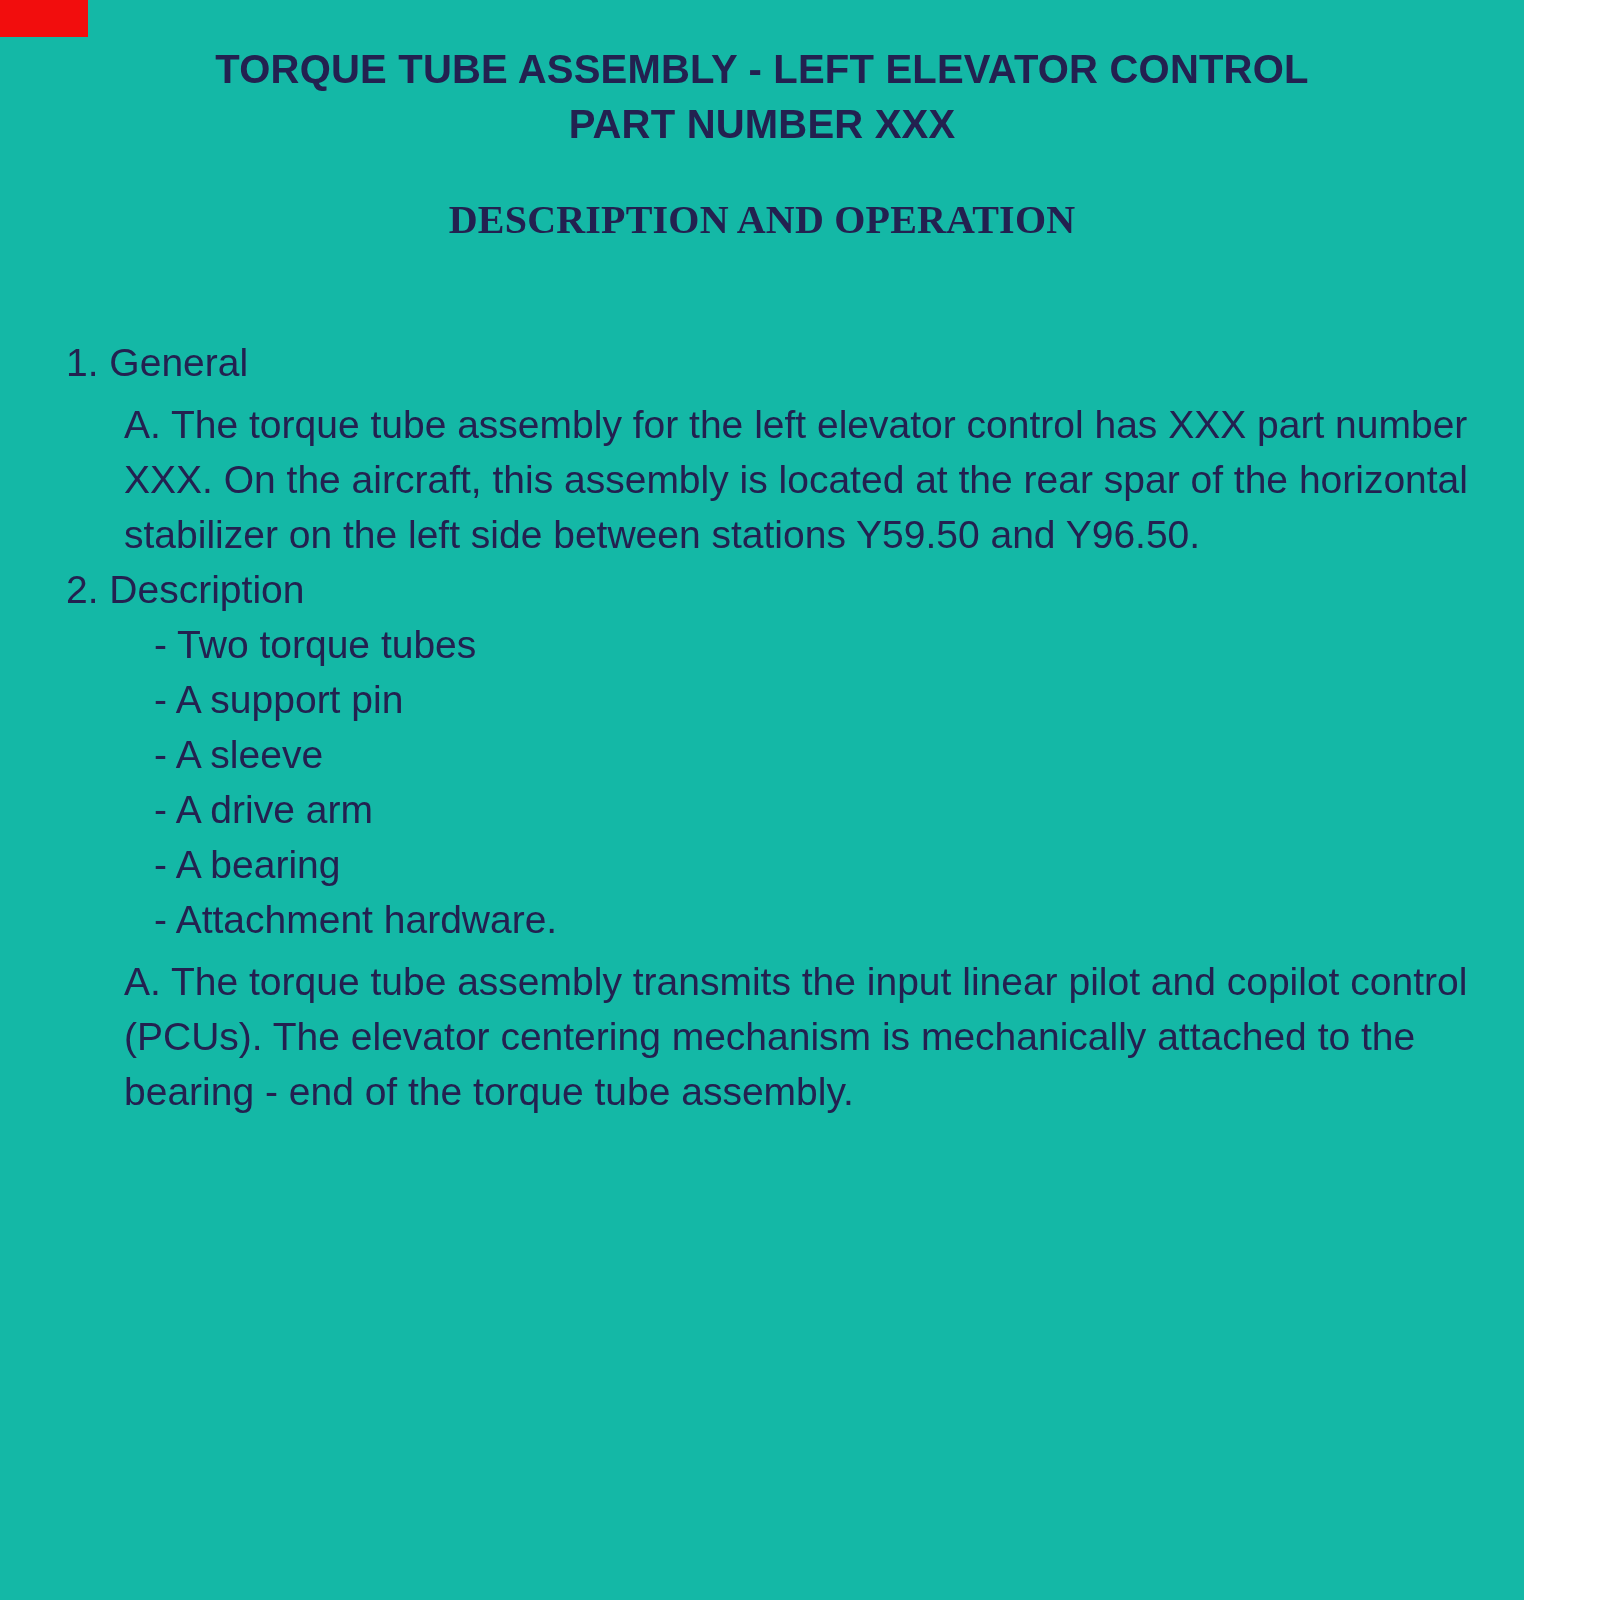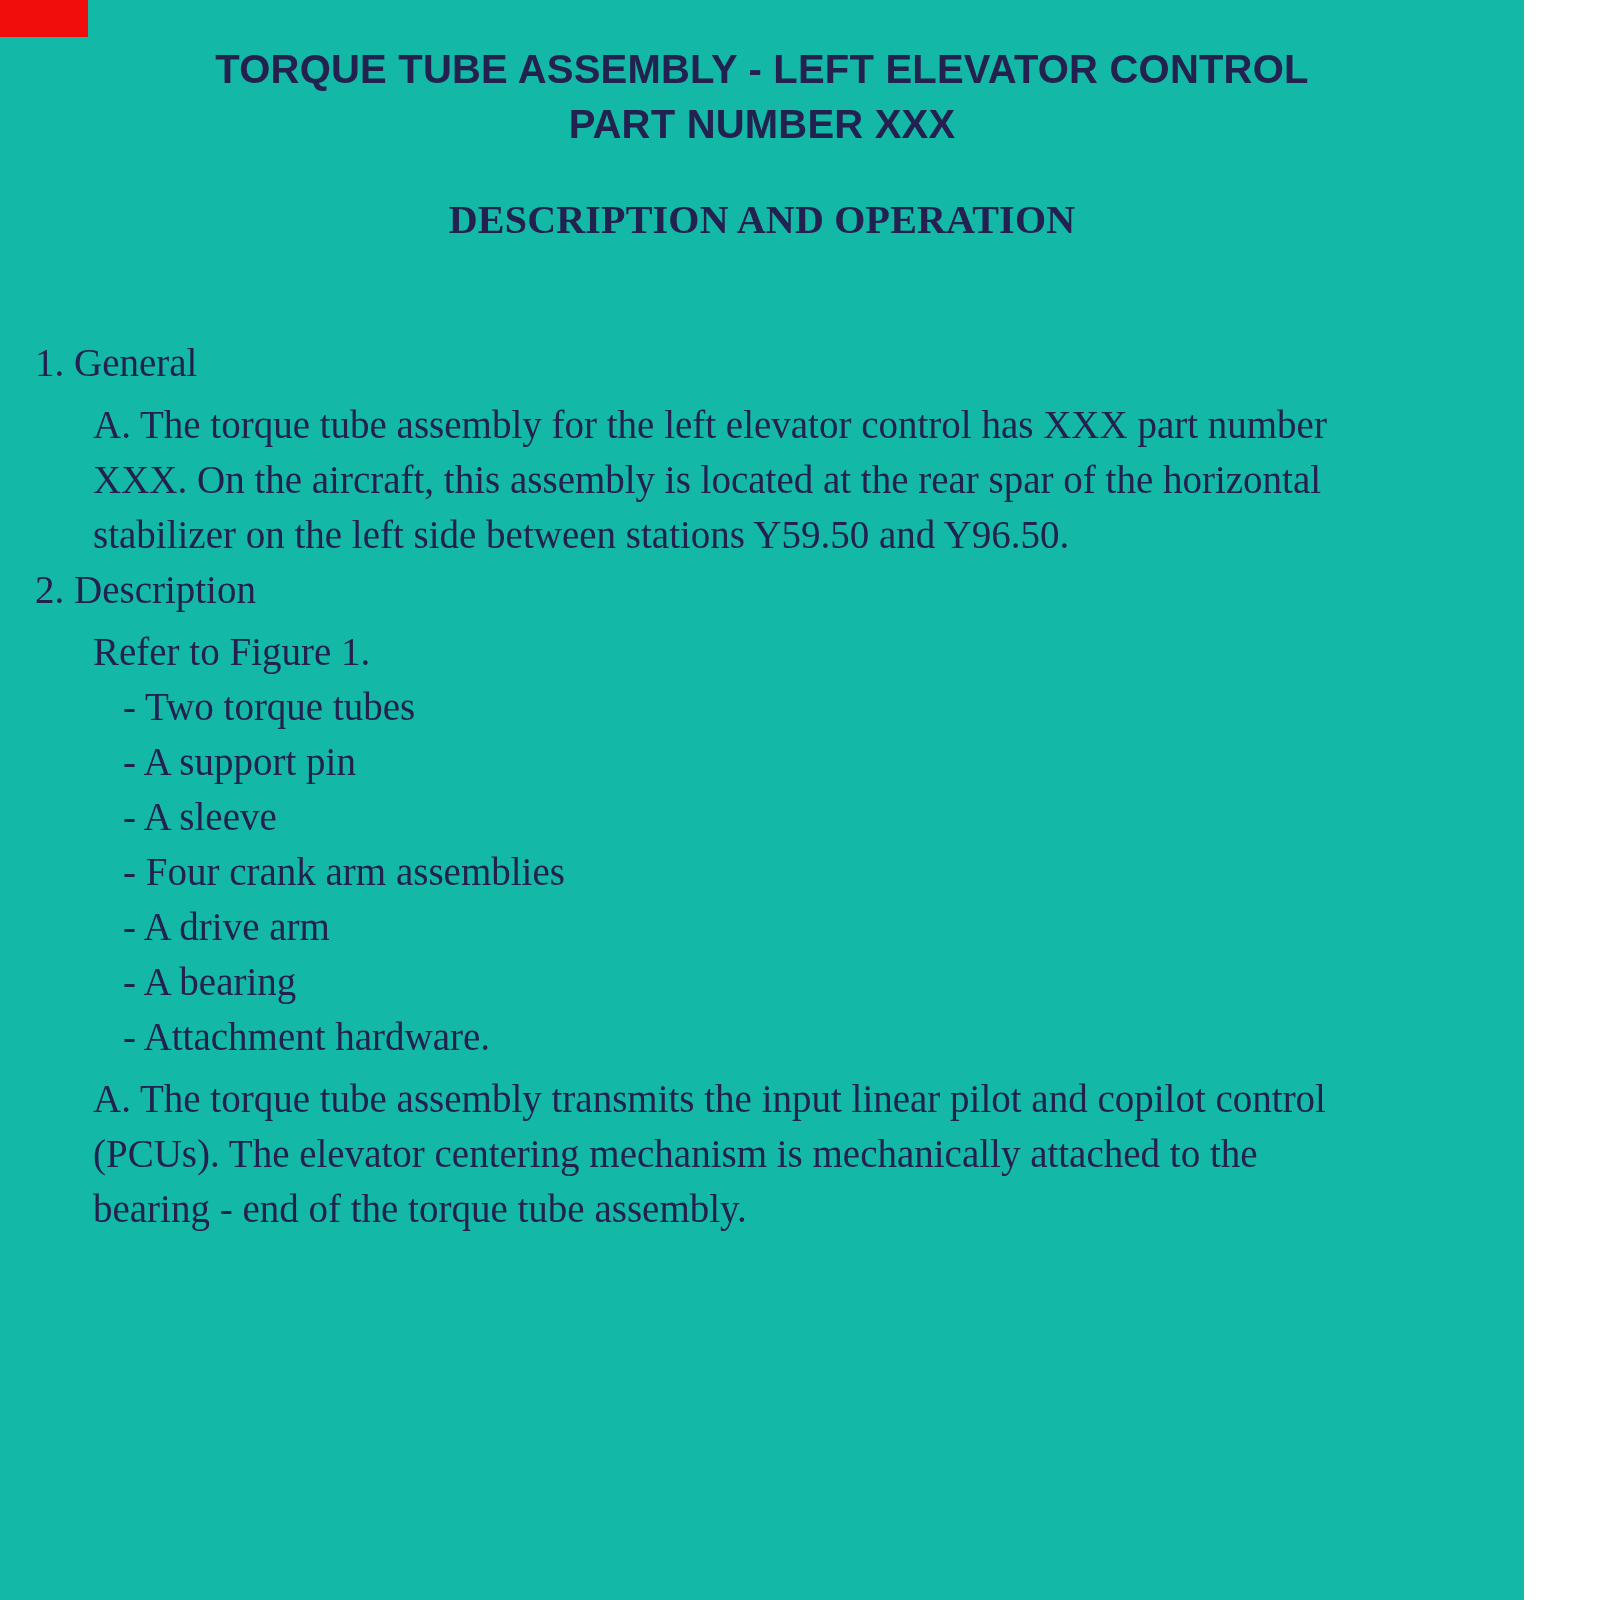--- a/index.html
+++ b/index.html
@@ -33,25 +33,24 @@
   .doc-subtitle {
     margin-top: 40px;
     font-size: 40px;
     font-weight: bold;
     line-height: 55px;
     letter-spacing: 0.2px;
     font-family: Liberation Serif, serif;
   }
   .doc-body {
     margin-top: 88px;
-    padding-left: 35px;
+    padding-left: 66px;
     padding-right: 70px;
     font-size: 39px;
     line-height: 55px;
-    font-family: Liberation Serif, serif;
   }
   .section + .section { }
   .section-label { line-height: 55px; }
   .para {
     margin-top: 7px;
     padding-left: 58px;
   }
   .line { line-height: 55px; white-space: nowrap; }
   .list { padding-left: 88px; }
   .list-item { line-height: 55px; white-space: nowrap; }
@@ -75,28 +74,24 @@
       <div class="section-label">1. General</div>
       <div class="para">
         <div class="line">A. The torque tube assembly for the left elevator control has XXX part number</div>
         <div class="line">XXX. On the aircraft, this assembly is located at the rear spar of the horizontal</div>
         <div class="line">stabilizer on the left side between stations Y59.50 and Y96.50.</div>
       </div>
     </section>
 
     <section class="section">
       <div class="section-label">2. Description</div>
-      <div class="para">
-        <div class="line">Refer to Figure 1.</div>
-      </div>
       <div class="list">
         <div class="list-item">- Two torque tubes</div>
         <div class="list-item">- A support pin</div>
         <div class="list-item">- A sleeve</div>
-        <div class="list-item">- Four crank arm assemblies</div>
         <div class="list-item">- A drive arm</div>
         <div class="list-item">- A bearing</div>
         <div class="list-item">- Attachment hardware.</div>
       </div>
     </section>
 
     <section class="section">
       <div class="para">
         <div class="line">A. The torque tube assembly transmits the input linear pilot and copilot control</div>
         <div class="line">(PCUs). The elevator centering mechanism is mechanically attached to the</div>

